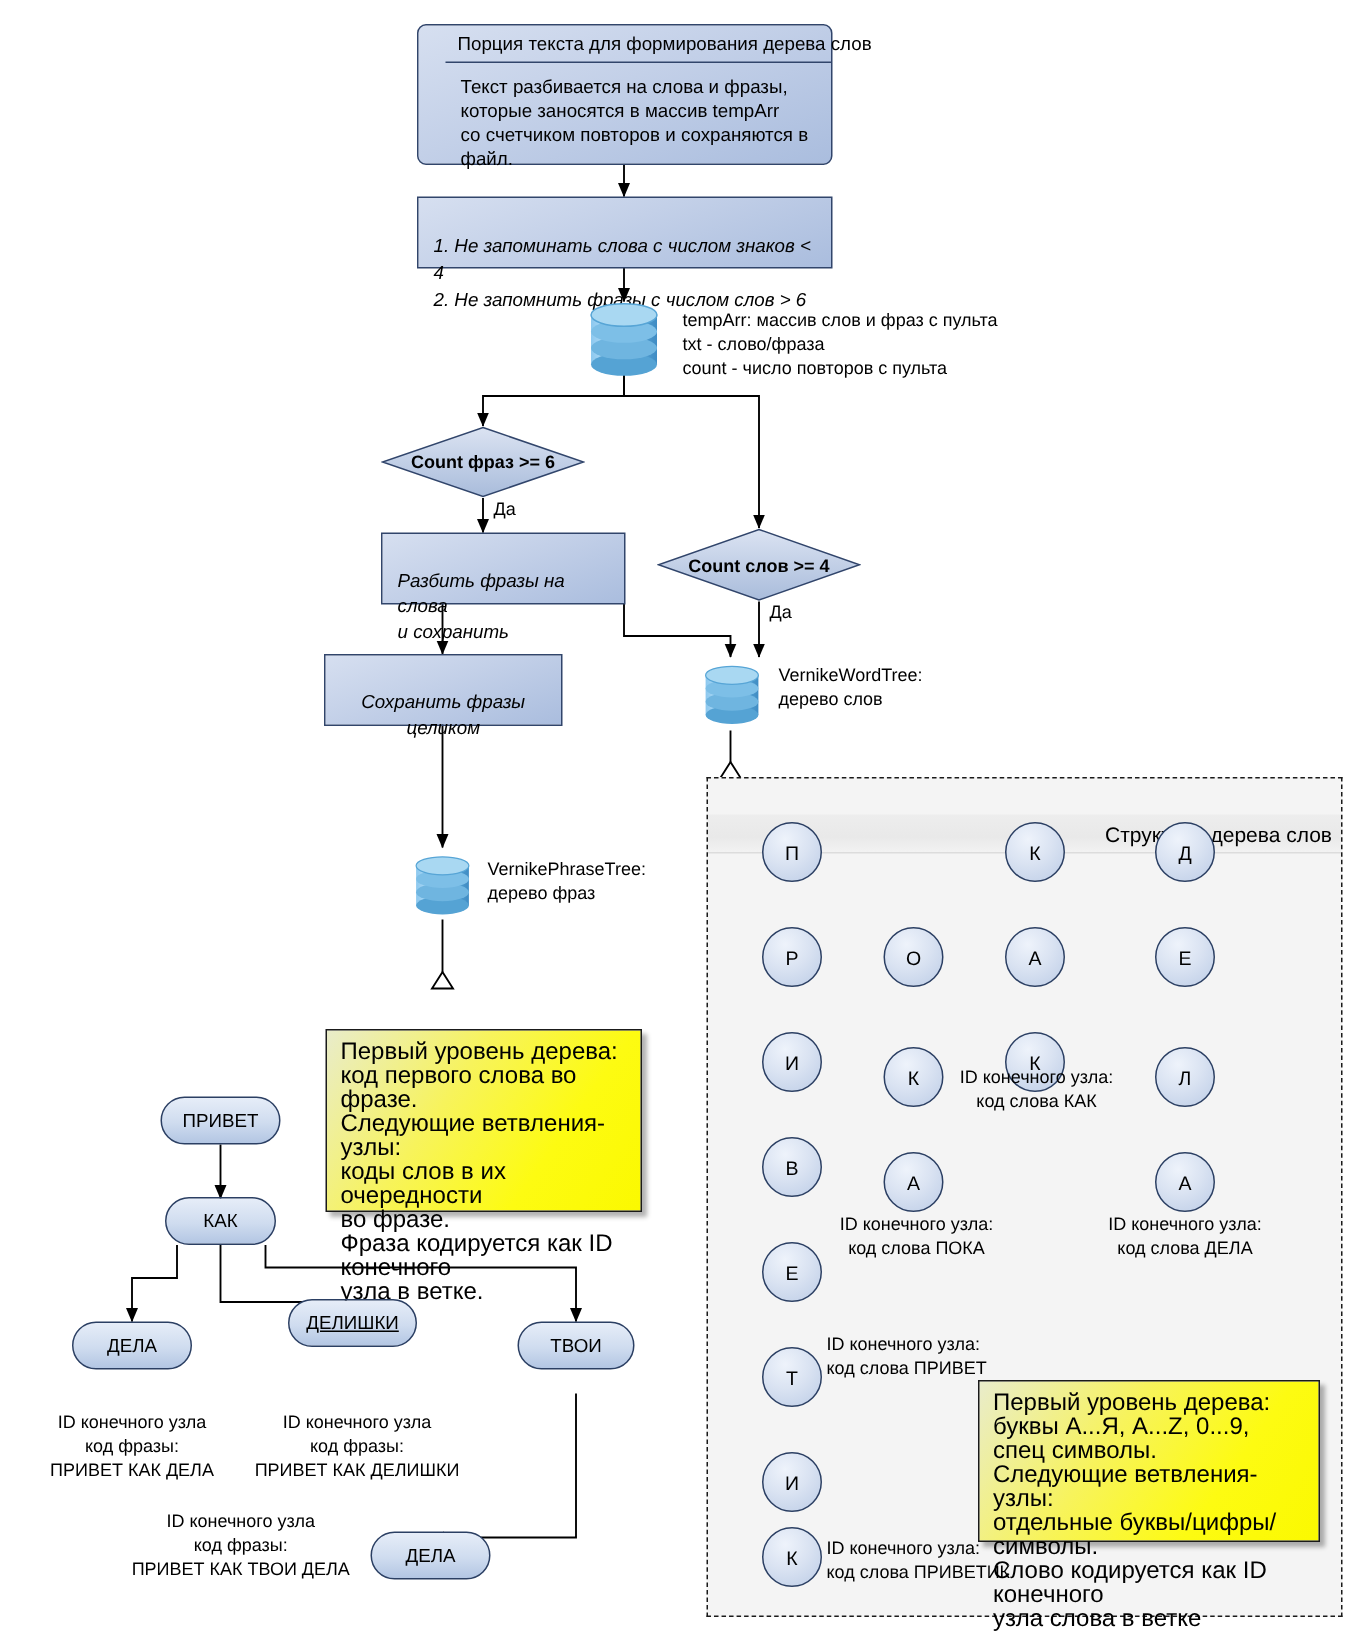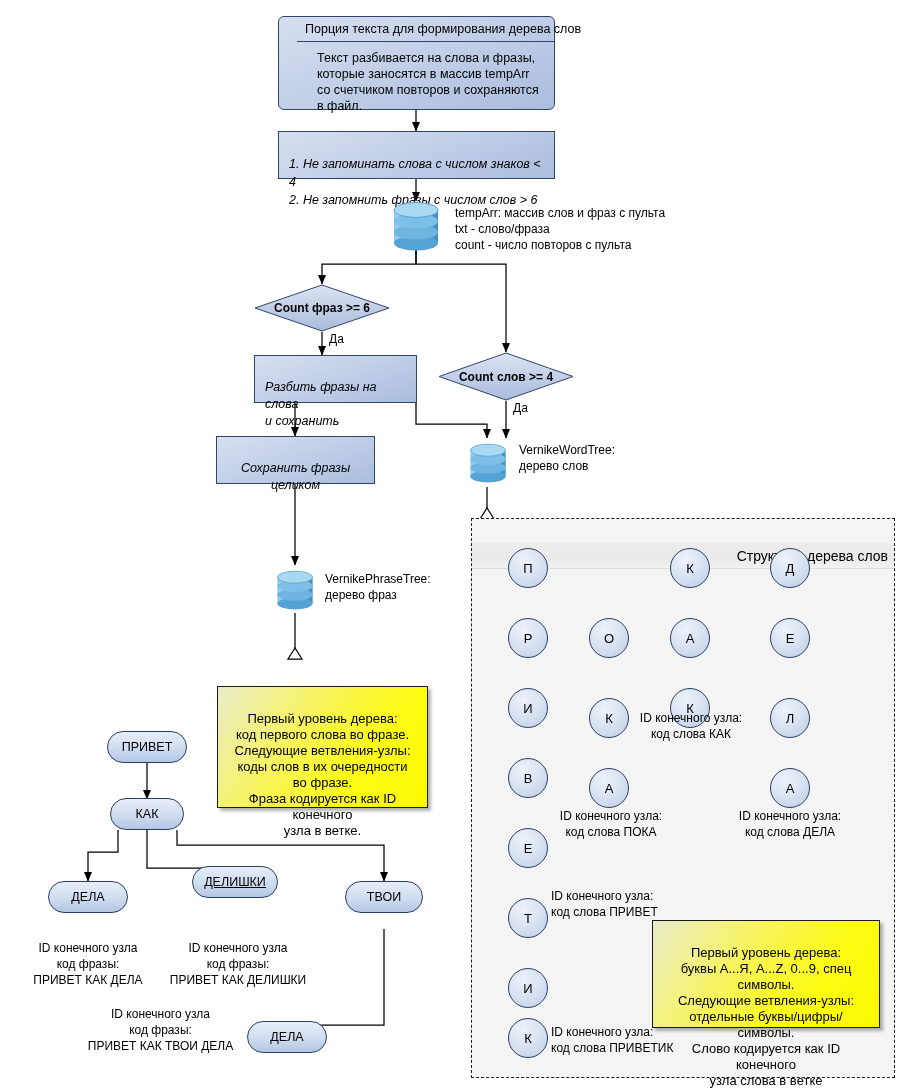--- a/index.html
+++ b/index.html
@@ -15,21 +15,21 @@
   .box{
     position:absolute;box-sizing:border-box;
     border:1px solid #31456b;
     background:linear-gradient(160deg,#d6dff0 0%,#c3d0e8 45%,#aabdde 100%);
     color:#000;font-size:12.5px;line-height:16px;padding-left:18px;
   }
   .box .bt{
     box-sizing:border-box;padding:4px 8px 4px 8px;
     border-bottom:1px solid #31456b;font-size:12.5px;white-space:nowrap;
   }
-  .box .bb{box-sizing:border-box;padding:8px 10px;white-space:pre-line;margin-left:10px;}
+  .box .bb{box-sizing:border-box;padding:8px 10px;white-space:pre-line;}
   .box.round{border-radius:6px;}
   .box.plain{padding:23px 10px;white-space:pre-line;font-style:italic;}
 
   
   .diamond{position:absolute;font-weight:bold;}
   .diamond .dlabel{
     position:absolute;left:0;top:0;width:100%;height:100%;
     display:flex;align-items:center;justify-content:center;
     font-size:12px;color:#000;white-space:nowrap;
   }
@@ -54,21 +54,21 @@
     display:flex;align-items:center;justify-content:flex-end;
     padding-right:6px;font-size:14px;color:#000;white-space:nowrap;margin-top:24px;
   }
 
   
   .note{
     position:absolute;box-sizing:border-box;
     border:1px solid #1a1a1a;
     background:linear-gradient(125deg,#e9eccb 0%,#f7f35c 38%,#fdfb12 70%,#fbf900 100%);
     box-shadow:3px 3px 3px rgba(0,0,0,.30);
-    font-size:13px;line-height:16px;padding:24px 9px;white-space:pre-line;color:#000;text-align:center;
+    font-size:16px;line-height:16px;padding:7px 9px;white-space:pre-line;color:#000;
   }
 
   
   .pnode{
     position:absolute;box-sizing:border-box;
     border:1px solid #2b3f63;border-radius:22px;
     background:linear-gradient(180deg,#e6edf8 0%,#cfdcef 55%,#b3c6e3 100%);
     display:flex;align-items:center;justify-content:center;
     font-size:12.5px;color:#000;white-space:nowrap;
   }

